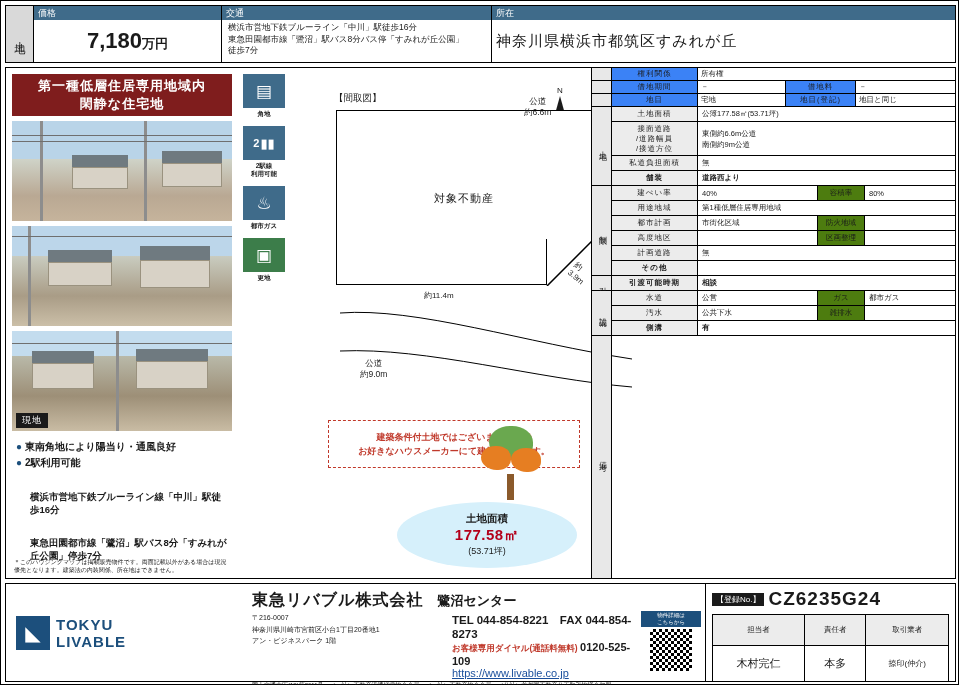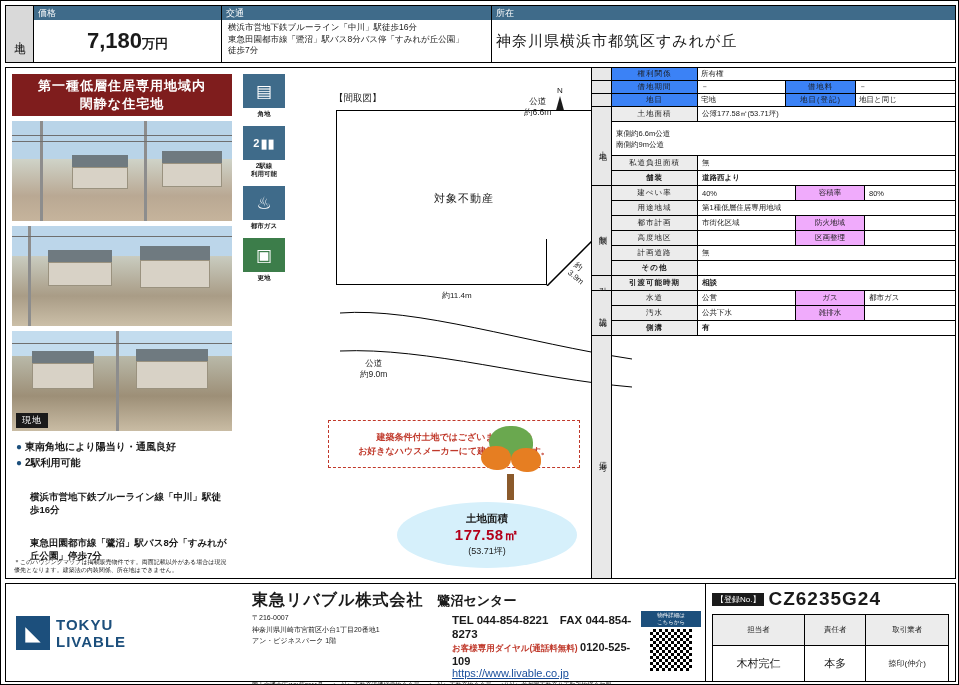--- a/index.html
+++ b/index.html
@@ -183,21 +183,21 @@
   .sect-body { flex: 1; }
   .sr { display: flex; border-bottom: 1px solid #000; }
   .sr:last-child { border-bottom: none; font-weight: bold; }
   .sr .k {
     width: 86px; background: #ececec; border-right: 1px solid #000;
     display: flex; align-items: center; justify-content: center; letter-spacing: 1px;
     padding: 2px;
   }
   .sr .v { flex: 1; padding: 2px 4px; display: flex; align-items: center; }
   .sr .k2 {
-    width: 70px; background: #f0abfc; border-left: 1px solid #000; border-right: 1px solid #000;
+    width: 48px; background: #4d7c0f; border-left: 1px solid #000; border-right: 1px solid #000;
     display: flex; align-items: center; justify-content: center;
   }
   .sr .v2 { width: 90px; padding: 2px 4px; display: flex; align-items: center; }
   .h28 { height: 13px; }
 
   
   .footer {
     position: absolute; left: 4px; top: 582px; width: 951px; height: 99px;
     border: 1px solid #000;
     display: flex;
@@ -366,21 +366,21 @@
         <svg width="256" height="175" style="position:absolute;left:0;top:0">
           <polygon points="256,129 256,175 210,175" fill="#ffffff"></polygon>
           <line x1="256" y1="129" x2="210" y2="175" stroke="#000" stroke-width="1.5"></line>
         </svg>
       </div>
 
       <div class="road-lbl" style="left:230px;top:28px;white-space:pre-line">公道
 約6.6m</div>
       <div class="dim" style="left:306px;top:110px;writing-mode:vertical-rl">約9.5m</div>
       <div class="dim" style="left:276px;top:196px;transform:rotate(40deg)">約3.9m</div>
-      <div class="dim" style="left:148px;top:222px">約11.4m</div>
+      <div class="dim" style="left:130px;top:222px">約11.4m</div>
       <div class="road-lbl" style="left:66px;top:290px;white-space:pre-line">公道
 約9.0m</div>
 
       <svg class="curve">
         <path d="M4,10 C80,4 190,40 296,56" stroke="#000" fill="none" stroke-width="1"></path>
         <path d="M4,48 C90,44 200,76 296,84" stroke="#000" fill="none" stroke-width="1"></path>
       </svg>
 
       <div class="box-msg">
         <div>建築条件付土地ではございませんので</div>
@@ -426,20 +426,23 @@
       <div class="sect">
         <div class="rlabel-v">
           <span class="vtext">土地</span>
         </div>
         <div class="sect-body">
           <div class="sr">
             <div class="k">土地面積</div>
             <div class="v">公簿177.58㎡(53.71坪)</div>
           </div>
           <div class="sr" style="height:34px">
+            <div class="k" style="white-space:pre-line;text-align:center;line-height:10px">接面道路
+/道路幅員
+/接道方位</div>
             <div class="v" style="white-space:pre-line;line-height:11px">東側約6.6m公道
 南側約9m公道</div>
           </div>
           <div class="sr">
             <div class="k">私道負担面積</div>
             <div class="v">無</div>
           </div>
           <div class="sr">
             <div class="k">舗装</div>
             <div class="v">道路西より</div>

